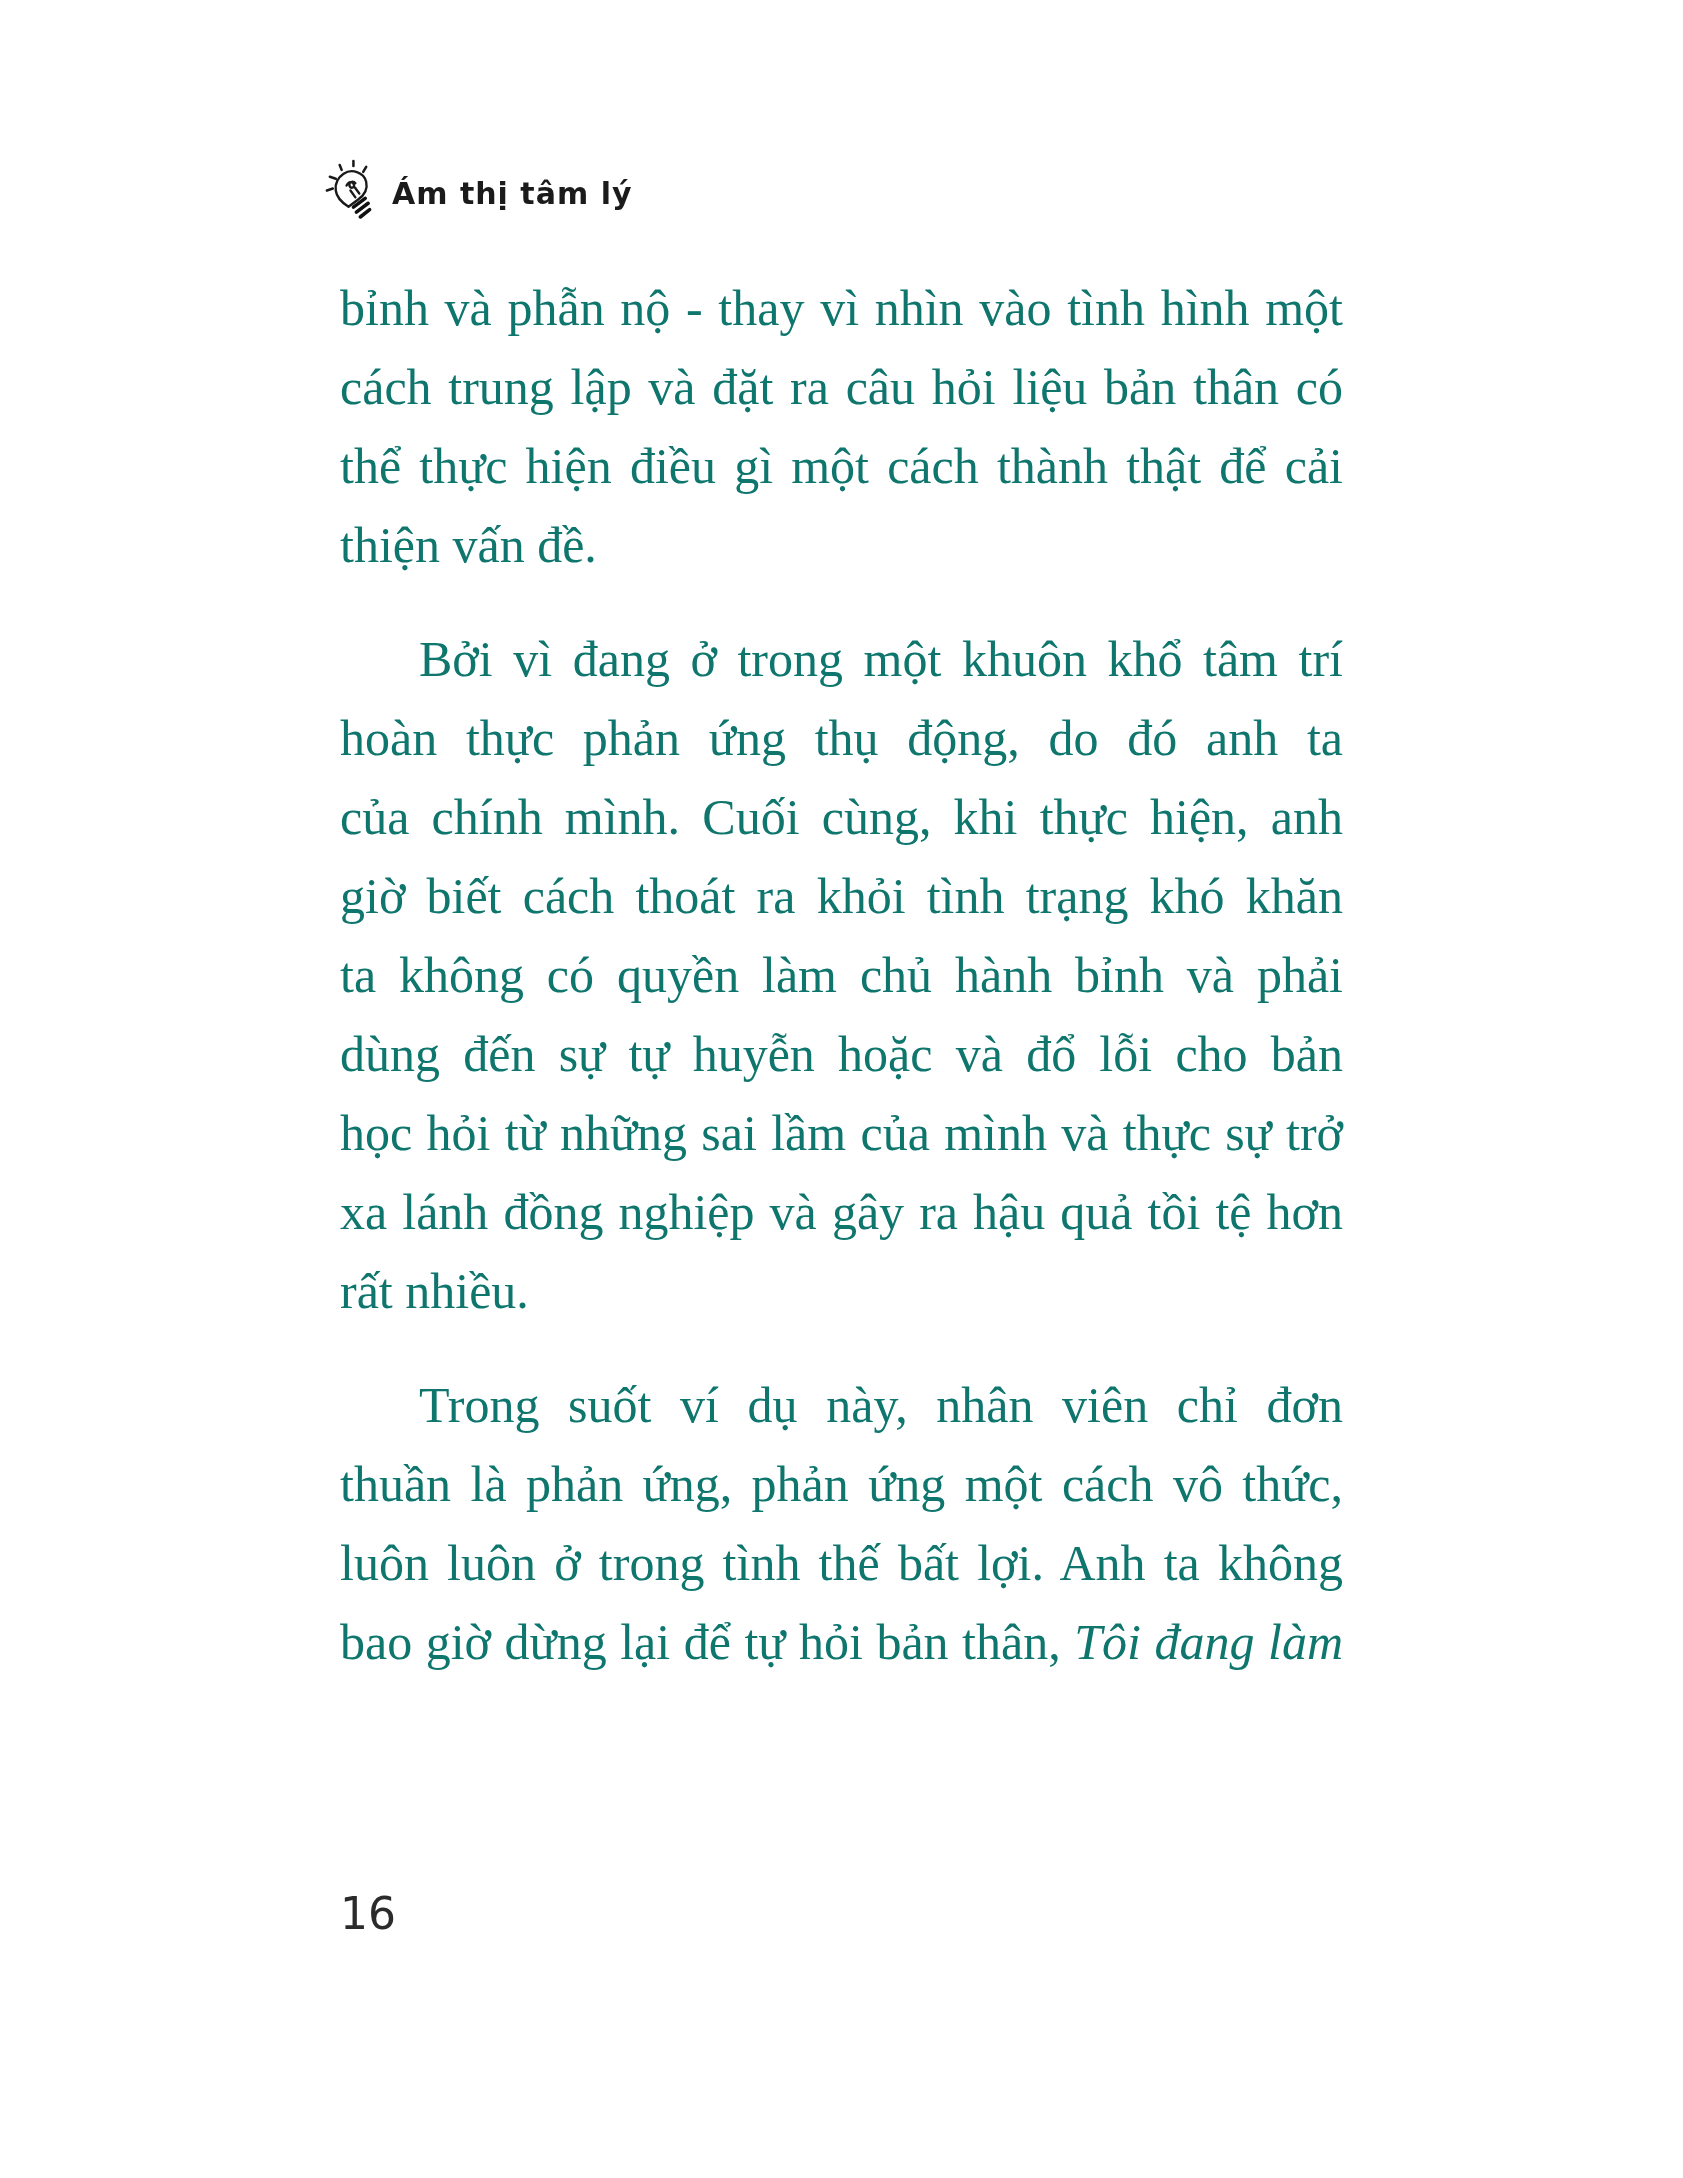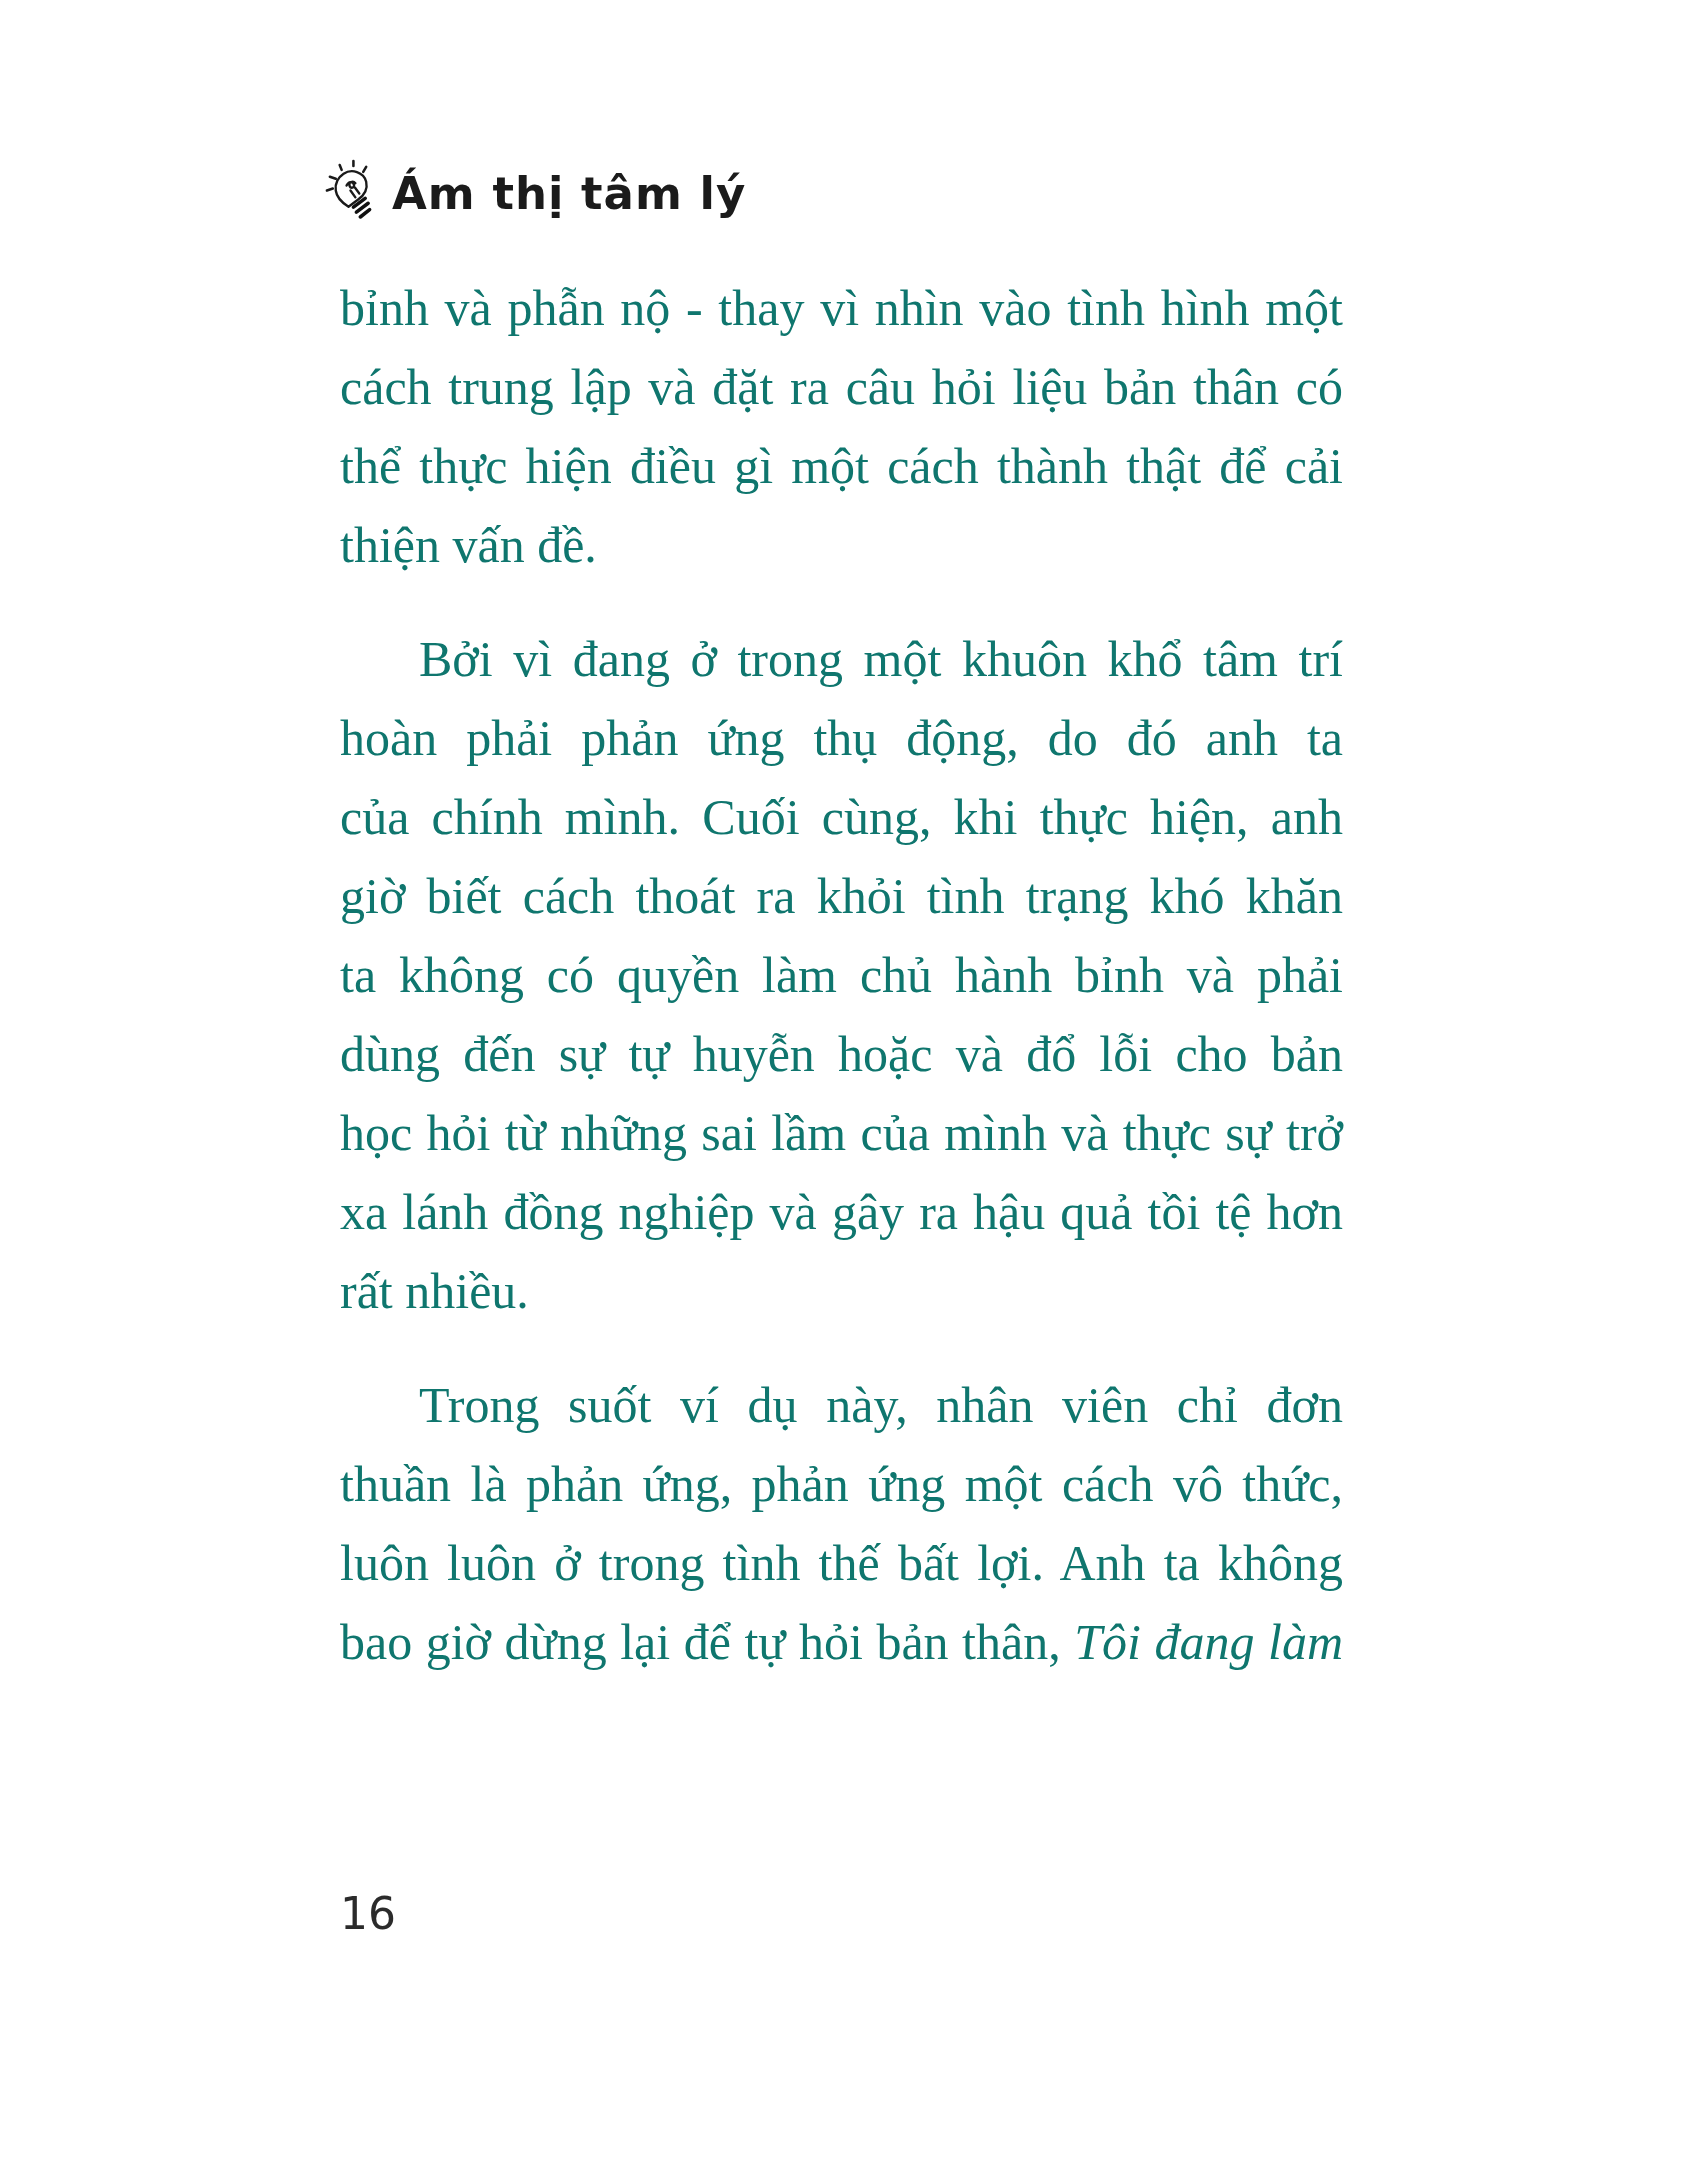--- a/index.html
+++ b/index.html
@@ -12,21 +12,21 @@
     font-family:"Liberation Serif","DejaVu Serif",serif;
   }
   .header {
     position:absolute; left:323px; top:158px;
     display:flex; align-items:center; gap:16px;
   }
   .bulb-icon { width:53px; height:65px; flex:0 0 auto; }
   .chapter-title {
     font-family:"DejaVu Sans","Liberation Sans",sans-serif;
     font-weight:700;
-    font-size:45px;
+    font-size:30px;
     letter-spacing:1px;
     color:#1b1b1b;
     white-space:nowrap;
     padding-top:6px;
   }
   .body-text {
     position:absolute; left:340px; top:269px; width:1003px;
     font-size:50px;
     color:#0f766e;
   }
@@ -78,21 +78,21 @@
 
   <div class="body-text">
       <div class="paragraph">
         <div class="line"><span>bỉnh và phẫn nộ - thay vì nhìn vào tình hình một</span></div>
         <div class="line"><span>cách trung lập và đặt ra câu hỏi liệu bản thân có</span></div>
         <div class="line"><span>thể thực hiện điều gì một cách thành thật để cải</span></div>
         <div class="line flush"><span>thiện vấn đề.</span></div>
       </div>
       <div class="paragraph">
         <div class="line indent"><span>Bởi vì đang ở trong một khuôn khổ tâm trí</span></div>
-        <div class="line"><span>hoàn phải phản ứng thụ động, do đó anh ta</span></div>
+        <div class="line"><span>hoàn thực phản ứng thụ động, do đó anh ta</span></div>
         <div class="line"><span>của chính mình. Cuối cùng, khi thực hiện, anh</span></div>
         <div class="line"><span>giờ biết cách thoát ra khỏi tình trạng khó khăn</span></div>
         <div class="line"><span>ta không có quyền làm chủ hành bỉnh và phải</span></div>
         <div class="line"><span>dùng đến sự tự huyễn hoặc và đổ lỗi cho bản</span></div>
         <div class="line"><span>học hỏi từ những sai lầm của mình và thực sự trở</span></div>
         <div class="line"><span>xa lánh đồng nghiệp và gây ra hậu quả tồi tệ hơn</span></div>
         <div class="line flush"><span>rất nhiều.</span></div>
       </div>
       <div class="paragraph">
         <div class="line indent"><span>Trong suốt ví dụ này, nhân viên chỉ đơn</span></div>

